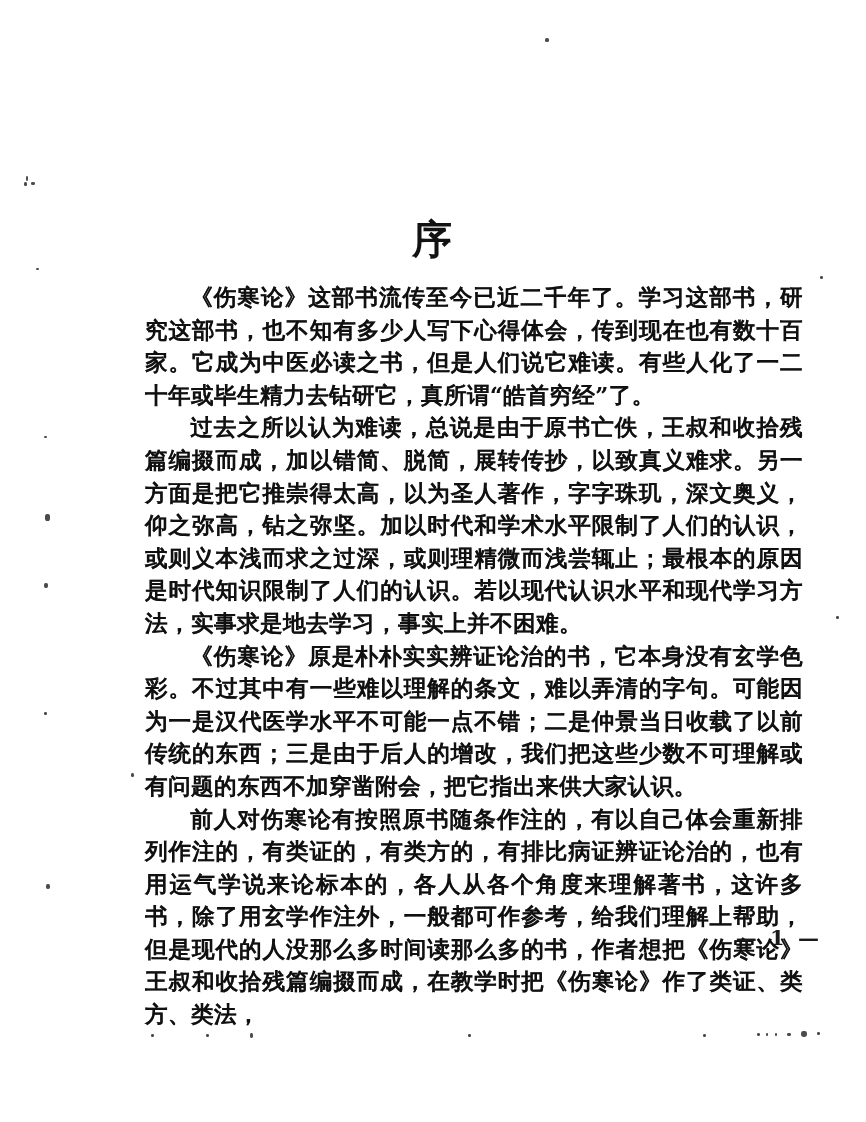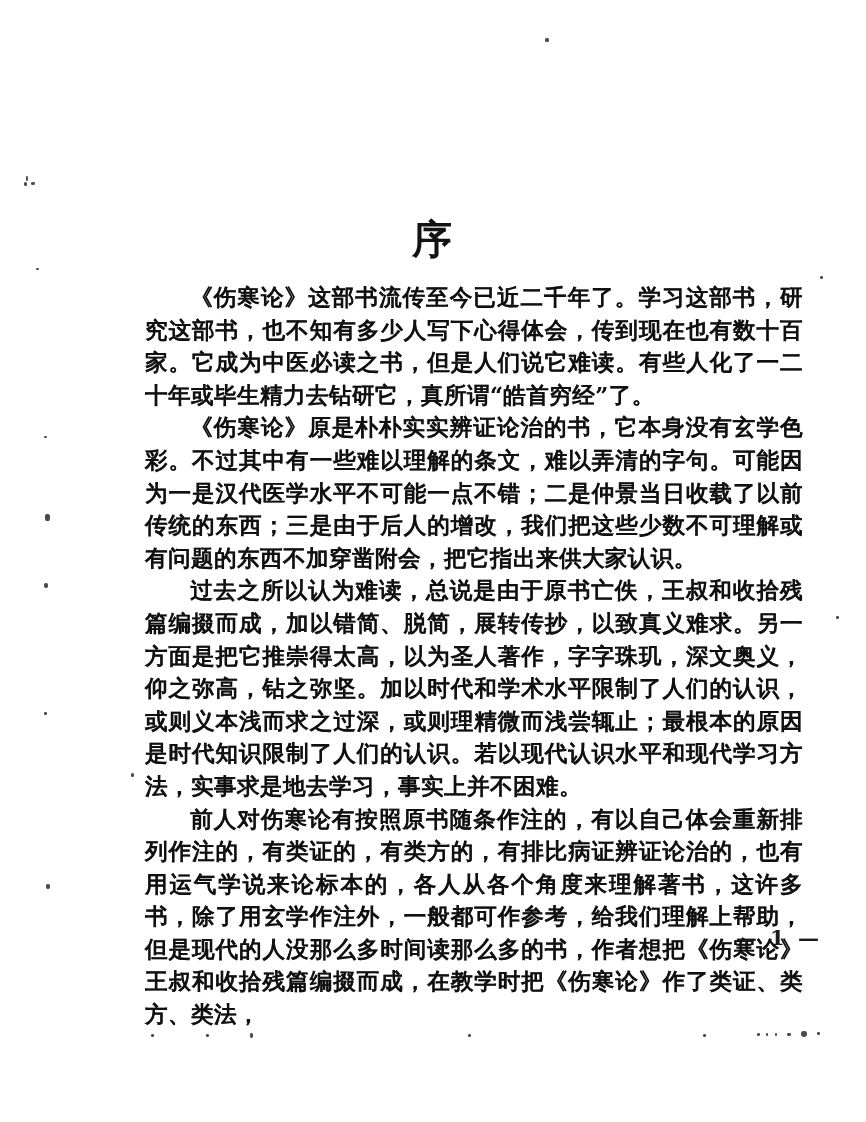--- a/index.html
+++ b/index.html
@@ -107,20 +107,20 @@
   <div class="speck" style="left:801px; top:1031px; width:6px; height:6px;"></div>
   <div class="speck" style="left:817px; top:1032px; width:3px; height:3px;"></div>
   <div class="speck" style="left:131px; top:773px; width:3px; height:4px;"></div>
   <div class="speck" style="left:820px; top:276px; width:3px; height:3px;"></div>
   <div class="speck" style="left:836px; top:616px; width:3px; height:3px;"></div>
 
   <div id="title">序</div>
 
   <div id="body-text">
     <p class="para">《伤寒论》这部书流传至今已近二千年了。学习这部书，研究这部书，也不知有多少人写下心得体会，传到现在也有数十百家。它成为中医必读之书，但是人们说它难读。有些人化了一二十年或毕生精力去钻研它，真所谓“皓首穷经”了。</p>
+    <p class="para">过去之所以认为难读，总说是由于原书亡佚，王叔和收拾残篇编掇而成，加以错简、脱简，展转传抄，以致真义难求。另一方面是把它推崇得太高，以为圣人著作，字字珠玑，深文奥义，仰之弥高，钻之弥坚。加以时代和学术水平限制了人们的认识，或则义本浅而求之过深，或则理精微而浅尝辄止；最根本的原因是时代知识限制了人们的认识。若以现代认识水平和现代学习方法，实事求是地去学习，事实上并不困难。</p>
     <p class="para">《伤寒论》原是朴朴实实辨证论治的书，它本身没有玄学色彩。不过其中有一些难以理解的条文，难以弄清的字句。可能因为一是汉代医学水平不可能一点不错；二是仲景当日收载了以前传统的东西；三是由于后人的增改，我们把这些少数不可理解或有问题的东西不加穿凿附会，把它指出来供大家认识。</p>
-    <p class="para">过去之所以认为难读，总说是由于原书亡佚，王叔和收拾残篇编掇而成，加以错简、脱简，展转传抄，以致真义难求。另一方面是把它推崇得太高，以为圣人著作，字字珠玑，深文奥义，仰之弥高，钻之弥坚。加以时代和学术水平限制了人们的认识，或则义本浅而求之过深，或则理精微而浅尝辄止；最根本的原因是时代知识限制了人们的认识。若以现代认识水平和现代学习方法，实事求是地去学习，事实上并不困难。</p>
     <p class="para">前人对伤寒论有按照原书随条作注的，有以自己体会重新排列作注的，有类证的，有类方的，有排比病证辨证论治的，也有用运气学说来论标本的，各人从各个角度来理解著书，这许多书，除了用玄学作注外，一般都可作参考，给我们理解上帮助，但是现代的人没那么多时间读那么多的书，作者想把《伤寒论》王叔和收拾残篇编掇而成，在教学时把《伤寒论》作了类证、类方、类法，</p>
   </div>
 
   <div id="page-number">— 1 —</div>
 
 </div>
 
 </body></html>

